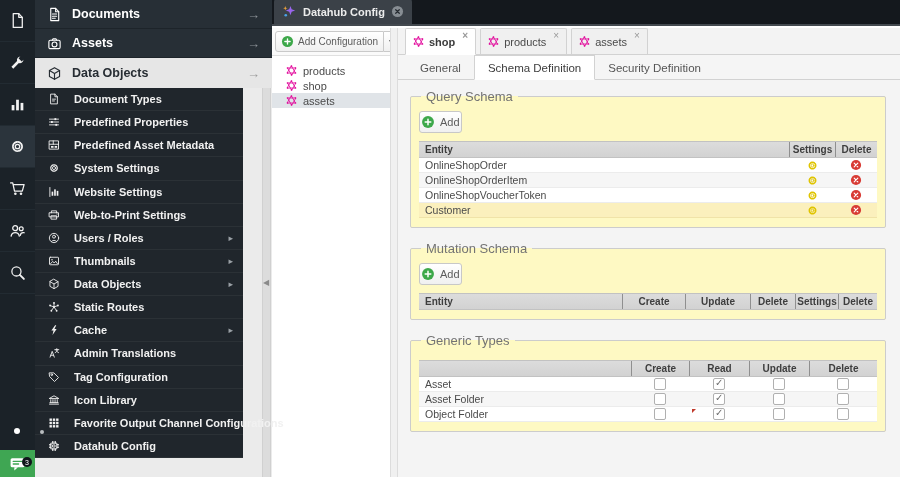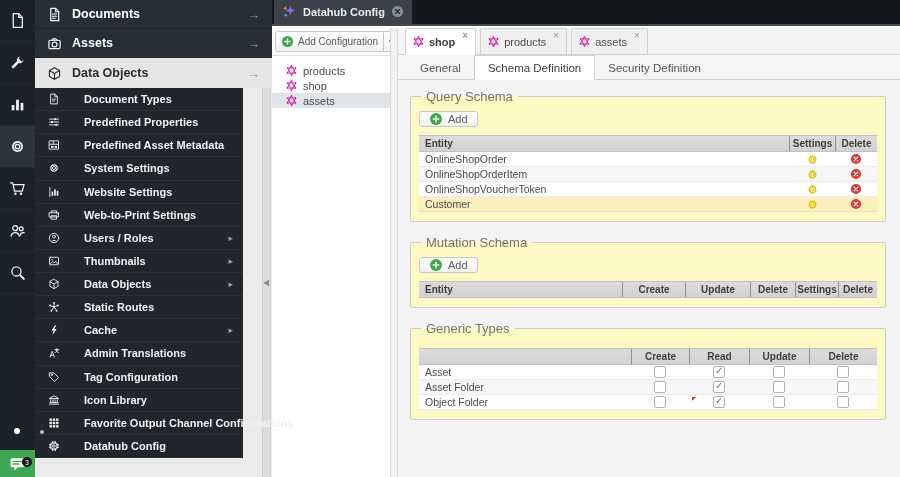--- a/index.html
+++ b/index.html
@@ -20,21 +20,21 @@
   .accwrap{position:absolute;left:35px;top:0;width:237px;z-index:4;border-radius:18px;}
   .acc{height:29px;display:flex;align-items:center;padding:0 12px;cursor:pointer;}
   .acc.dark{background:#272f36;border-bottom:1px solid #1d242a;color:#fff;}
   .acc.light{background:#e6e6e6;color:#272d33;height:30px;}
   .acc .acclbl{font-size:12.5px;font-weight:bold;margin-left:10px;flex:1;}
   .acc .accarrow{font-size:13px;color:#8d9399;}
   .acc.light .accarrow{color:#9a9a9a;}
   
   .submenu{position:absolute;left:35px;top:88px;width:208px;height:370px;background:#20262c;display:flex;flex-direction:column;z-index:4;}
   .smi{flex:1;display:flex;align-items:center;padding:0 10px 0 13px;color:#f1f1f1;border-bottom:1px solid rgba(255,255,255,.05);cursor:pointer;}
-  .smi .smlbl{font-size:11px;font-weight:bold;margin-left:24px;flex:1;white-space:nowrap;}
+  .smi .smlbl{font-size:11px;font-weight:bold;margin-left:14px;flex:1;white-space:nowrap;}
   .smi .smchev{color:#9aa0a6;font-size:9px;}
   .bottomgap{position:absolute;left:35px;top:458px;width:208px;height:19px;background:#ebebeb;}
   
   .gapcol{position:absolute;left:243px;top:88px;width:29px;height:389px;background:#ebebeb;}
   .hsplit{position:absolute;left:19px;top:0;width:9px;height:100%;background:#dcdcdc;border-left:1px solid #d0d0d0;border-right:1px solid #d0d0d0;cursor:col-resize;}
   .hsplit .collapse{position:absolute;left:0px;top:190px;color:#8a8a8a;font-size:8px;cursor:pointer;}
   
   .window{position:absolute;left:272px;top:0;width:628px;height:477px;background:#fff;}
   .wtabbar{height:26px;background:#14181d;border-bottom:2px solid #43494f;display:flex;align-items:flex-end;}
   .wtab{height:25px;margin-left:2px;background:#3b4148;border-radius:3px 3px 0 0;display:flex;align-items:center;gap:6px;padding:0 8px;cursor:pointer;}
@@ -55,21 +55,21 @@
   .tabbar{height:27px;background:#f3f3f3;border-bottom:1px solid #d2d2d2;display:flex;align-items:flex-end;padding-left:7px;}
   .mtab{height:26px;display:flex;align-items:center;gap:5px;padding:0 7px;border:1px solid #d2d2d2;border-bottom:none;background:#f0f0f0;margin-right:4px;font-size:11px;color:#4a4a4a;cursor:pointer;border-radius:2px 2px 0 0;}
   .mtab.active{background:#fff;height:27px;margin-bottom:-1px;border-bottom:1px solid #fff;font-weight:bold;color:#3c3c3c;}
   .mtab .tclose{font-size:10px;color:#999;margin-left:2px;align-self:flex-start;line-height:14px;}
   .subtabbar{height:25px;background:#f5f5f5;border-bottom:1px solid #d2d2d2;display:flex;padding-left:9px;}
   .stab{height:25px;display:flex;align-items:center;padding:0 13px;font-size:11.5px;color:#555;cursor:pointer;}
   .stab.active{background:#fff;border:1px solid #d2d2d2;border-bottom:1px solid #fff;margin-bottom:-1px;color:#3d3d3d;}
   .content{flex:1;background:#f4f4f4;padding:9px 14px 0 12px;overflow:hidden;}
   fieldset{border:1px solid #ccc;border-radius:2px;background:#fef9c3;margin:0 0 13px 0;padding:4px 8px 9px 8px;}
   legend{font-size:13px;color:#737373;padding:0 5px;margin-left:2px;}
-  .addbtn{display:inline-flex;align-items:center;gap:5px;height:16px;padding:0 9px;border:1px solid #c8c8c8;border-radius:3px;background:linear-gradient(#fff,#f0f0f0);font-size:11px;color:#5c5c5c;cursor:pointer;margin:3px 0 8px 0;}
+  .addbtn{display:inline-flex;align-items:center;gap:5px;height:22px;padding:0 1px;border:1px solid #c8c8c8;border-radius:3px;background:linear-gradient(#fff,#f0f0f0);font-size:11px;color:#5c5c5c;cursor:pointer;margin:3px 0 8px 0;}
   .tbl{width:100%;}
   .thead{display:flex;background:linear-gradient(#dcdcdc,#d2d2d2);border-top:1px solid #c2c2c2;border-bottom:1px solid #c2c2c2;}
   .th{font-size:10px;font-weight:bold;color:#3e3e3e;padding:1px 6px;height:15px;display:flex;align-items:center;}
   .th.center{justify-content:center;}
   .th+.th{border-left:1px solid #8f8f8f;}
   .trow{display:flex;height:15px;align-items:center;background:#fff;border-bottom:1px solid #ececec;font-size:10.5px;color:#4a4a4a;}
   .trow.alt{background:#f6f6f6;}
   .trow.sel{background:#fbf0bd;border-bottom:1px solid #f0e3a8;}
   .td{padding:0 6px;display:flex;align-items:center;height:100%;position:relative;}
   .td.center{justify-content:center;}

